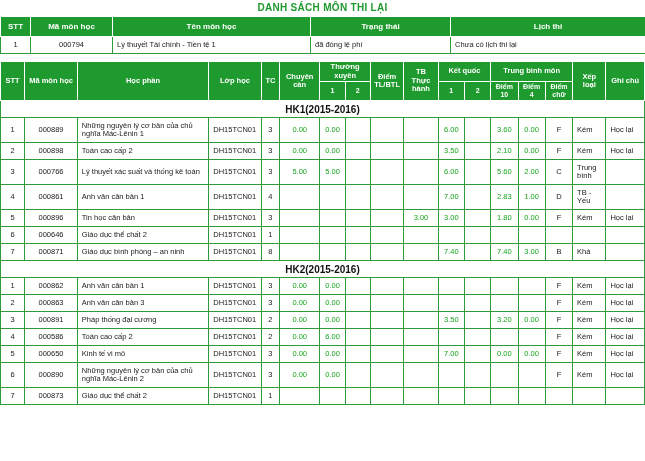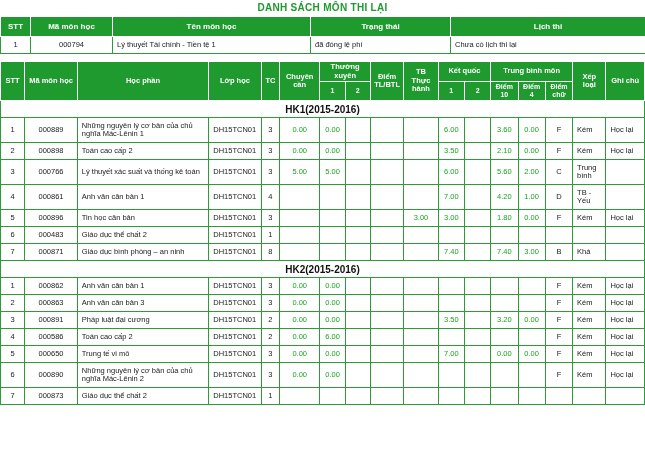--- a/index.html
+++ b/index.html
@@ -223,21 +223,21 @@
           <td class="left">Anh văn căn bản 1</td>
           <td class="left">DH15TCN01</td>
           <td class="center">4</td>
           <td class="center green-num"></td>
           <td class="center green-num"></td>
           <td class="center green-num"></td>
           <td class="center green-num"></td>
           <td class="center green-num"></td>
           <td class="center green-num">7.00</td>
           <td class="center green-num"></td>
-          <td class="center green-num">4.20</td>
+          <td class="center green-num">2.83</td>
           <td class="center green-num">1.00</td>
           <td class="center">D</td>
           <td class="left">TB - Yếu</td>
           <td class="left"></td>
         </tr>
         <tr>
           <td class="center">5</td>
           <td class="center">000896</td>
           <td class="left">Tin học căn bản</td>
           <td class="left">DH15TCN01</td>
@@ -250,21 +250,21 @@
           <td class="center green-num">3.00</td>
           <td class="center green-num"></td>
           <td class="center green-num">1.80</td>
           <td class="center green-num">0.00</td>
           <td class="center">F</td>
           <td class="left">Kém</td>
           <td class="left">Học lại</td>
         </tr>
         <tr>
           <td class="center">6</td>
-          <td class="center">000483</td>
+          <td class="center">000646</td>
           <td class="left">Giáo dục thể chất 2</td>
           <td class="left">DH15TCN01</td>
           <td class="center">1</td>
           <td class="center green-num"></td>
           <td class="center green-num"></td>
           <td class="center green-num"></td>
           <td class="center green-num"></td>
           <td class="center green-num"></td>
           <td class="center green-num"></td>
           <td class="center green-num"></td>
@@ -330,21 +330,21 @@
           <td class="center green-num"></td>
           <td class="center green-num"></td>
           <td class="center green-num"></td>
           <td class="center">F</td>
           <td class="left">Kém</td>
           <td class="left">Học lại</td>
         </tr>
         <tr>
           <td class="center">3</td>
           <td class="center">000891</td>
-          <td class="left">Pháp luật đại cương</td>
+          <td class="left">Pháp thống đại cương</td>
           <td class="left">DH15TCN01</td>
           <td class="center">2</td>
           <td class="center green-num">0.00</td>
           <td class="center green-num">0.00</td>
           <td class="center green-num"></td>
           <td class="center green-num"></td>
           <td class="center green-num"></td>
           <td class="center green-num">3.50</td>
           <td class="center green-num"></td>
           <td class="center green-num">3.20</td>
@@ -368,21 +368,21 @@
           <td class="center green-num"></td>
           <td class="center green-num"></td>
           <td class="center green-num"></td>
           <td class="center">F</td>
           <td class="left">Kém</td>
           <td class="left">Học lại</td>
         </tr>
         <tr>
           <td class="center">5</td>
           <td class="center">000650</td>
-          <td class="left">Trung tế vi mô</td>
+          <td class="left">Kinh tế vi mô</td>
           <td class="left">DH15TCN01</td>
           <td class="center">3</td>
           <td class="center green-num">0.00</td>
           <td class="center green-num">0.00</td>
           <td class="center green-num"></td>
           <td class="center green-num"></td>
           <td class="center green-num"></td>
           <td class="center green-num">7.00</td>
           <td class="center green-num"></td>
           <td class="center green-num">0.00</td>

